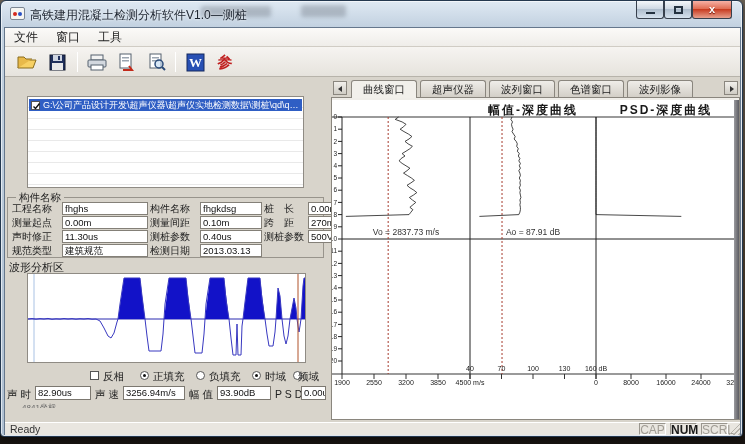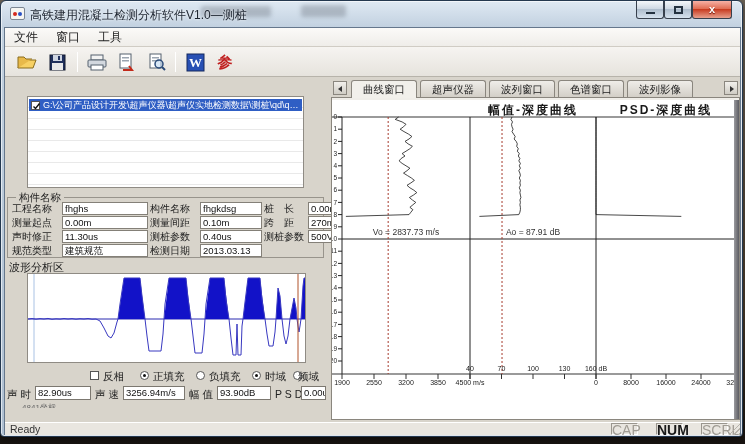--- a/index.html
+++ b/index.html
@@ -76,21 +76,21 @@
   .tab.active { background:#f2f0eb; height:18px; z-index:2; }
   .chart-panel { position:absolute; left:330px; top:96px; width:409px; height:323px; background:#f0eee9; border:1px solid #8a867e; }
   .chart-white { position:absolute; left:0px; top:2px; width:404px; height:319px; background:#fff; }
   .chart-header { position:absolute; top:2px; font-size:12px; font-weight:bold; letter-spacing:2px; color:#1a1a1a; text-align:center; }
   .chart-scrollbar { position:absolute; right:0px; top:2px; width:5px; height:319px; background:linear-gradient(90deg,#9a9a9e,#5c5c62); }
 
   
   .statusbar { position:absolute; left:4px; top:421px; width:735px; height:13px; background:#e9e6e0; border-top:1px solid #fff; font-size:10.5px; color:#333; }
   .status-ready { position:absolute; left:5px; top:0px; }
   .flags { position:absolute; right:12px; top:0px; display:flex; }
-  .flag { width:27px; height:12px; text-align:center; font-size:14px; line-height:12px; color:#a09c94; border:1px solid; border-color:#9a968e #fff #fff #9a968e; margin-left:18px; background:#e9e6e0; }
+  .flag { width:27px; height:12px; text-align:center; font-size:12px; line-height:12px; color:#a09c94; border:1px solid; border-color:#9a968e #fff #fff #9a968e; margin-left:4px; background:#e9e6e0; }
   .flag.active { color:#1a1a1a; font-weight:bold; }
   .grip { position:absolute; right:0; bottom:0; width:12px; height:12px;
     background:linear-gradient(135deg,transparent 50%,#b6b2aa 50%,#b6b2aa 57%,transparent 57%,transparent 70%,#b6b2aa 70%,#b6b2aa 77%,transparent 77%,transparent 90%,#b6b2aa 90%); }
 </style>
 </head>
 <body>
 
 <div class="screen">
 <div class="window">
 

